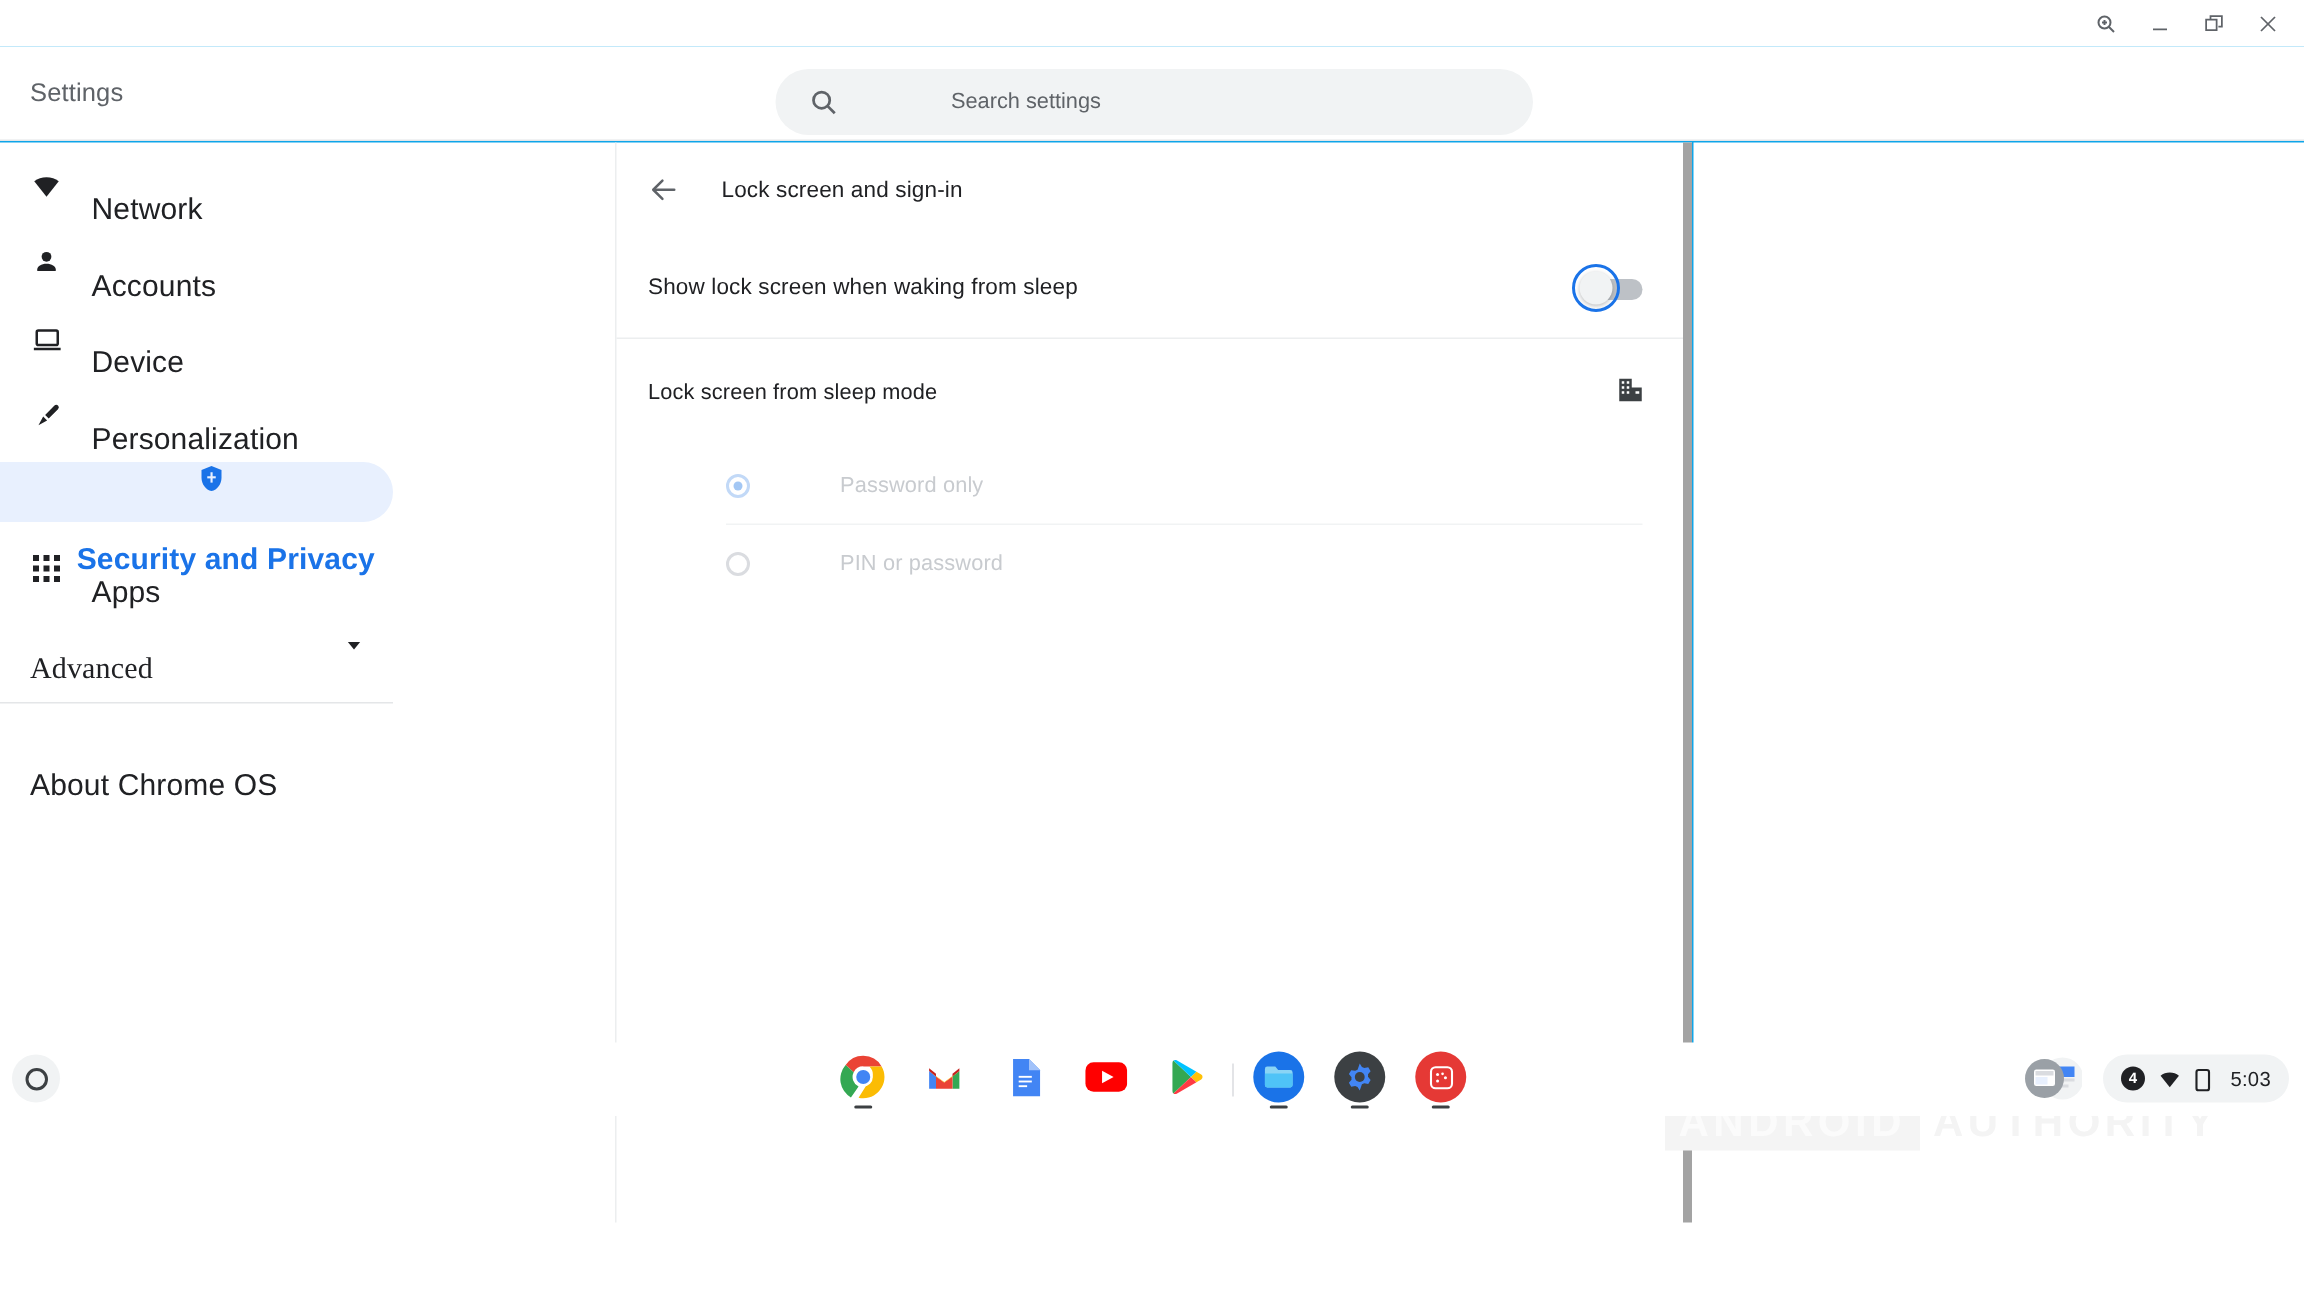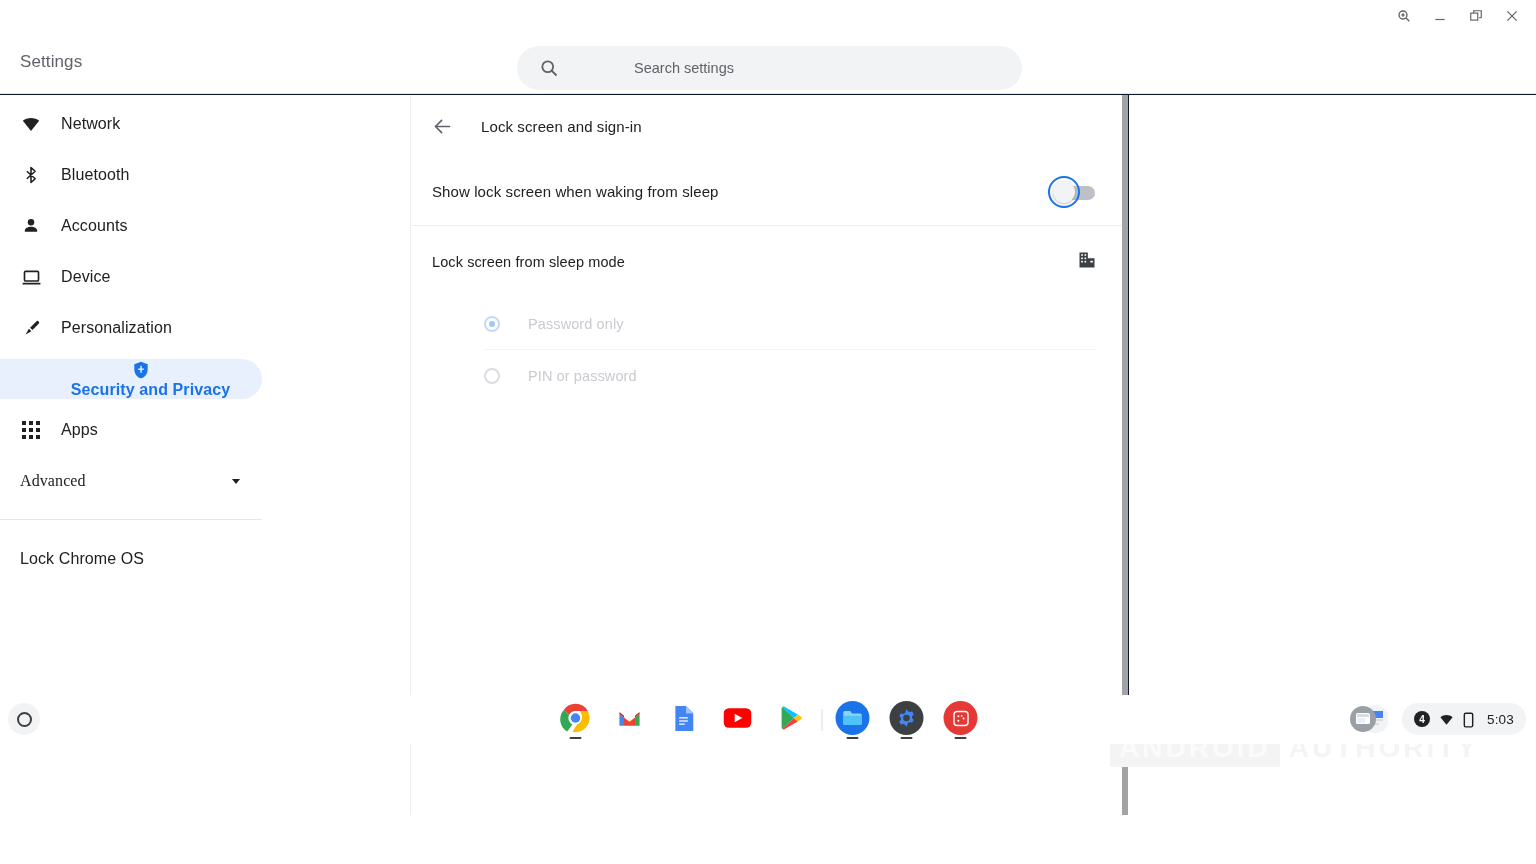--- a/index.html
+++ b/index.html
@@ -9,21 +9,21 @@
     height: 864px;
     overflow: hidden;
     font-family: "Liberation Sans", sans-serif;
     background: #ffffff;
   }
 
   #root {
     position: relative;
     width: 1536px;
     height: 744px;
-    background: #0f172a;
+    background: #0ea5e9;
   }
 
   
   .titlebar {
     position: absolute;
     top: 0; left: 0;
     width: 1536px;
     height: 31px;
     background: #ffffff;
     display: flex;
@@ -106,23 +106,24 @@
   .nav-item.selected { background: #e8f0fe; flex-direction: column; }
   .nav-icon {
     width: 22px; height: 22px;
     flex: 0 0 22px;
     color: #202124;
     display: flex; align-items: center; justify-content: center;
   }
   .nav-item.selected .nav-icon { color: #1a73e8; }
   .nav-label {
     margin-left: 19px;
-    font-size: 16px;
+    font-size: 20px;
     color: #202124;
     letter-spacing: .1px;
+    margin-top: 32px;
   }
   .nav-item.selected .nav-label { color: #1a73e8; font-weight: bold; }
 
   .nav-advanced {
     display: flex;
     align-items: center;
     height: 40px;
     width: 262px;
     padding-left: 20px;
     margin-top: 11px;
@@ -232,20 +233,21 @@
     color: #3c4043;
   }
 
   .radio-row {
     position: relative;
     display: flex;
     align-items: center;
     height: 52px;
     margin-left: 52px;
     padding-right: 25px;
+    gap: 32px;
   }
   .radio-row.bordered { border-bottom: 1px solid #f1f3f4; }
   .radio {
     width: 16px; height: 16px;
     border-radius: 50%;
     border: 2px solid #dadce0;
     flex: 0 0 16px;
     position: relative;
   }
   .radio.checked { border-color: #c2d9f7; }
@@ -443,28 +445,20 @@
 
     <div class="nav-item">
       <span class="nav-icon">
         <svg width="20" height="20" viewBox="0 0 24 24" fill="currentColor">
           <path d="M12 20.5 2.2 8.2C4.9 6.1 8.3 4.9 12 4.9s7.1 1.2 9.8 3.3L12 20.5z"></path>
         </svg>
       </span>
       <span class="nav-label">Network</span>
     </div>
 
-    <div class="nav-item">
-      <span class="nav-icon">
-        <svg width="20" height="20" viewBox="0 0 24 24" fill="none" stroke="currentColor" stroke-width="1.9" stroke-linejoin="round">
-          <path d="M7 7.5 17 16.5 12 21V3l5 4.5L7 16.5"></path>
-        </svg>
-      </span>
-      <span class="nav-label">Bluetooth</span>
-    </div>
 
 
     <div class="nav-item">
       <span class="nav-icon">
         <svg width="20" height="20" viewBox="0 0 24 24" fill="currentColor">
           <circle cx="12" cy="7.4" r="3.9"></circle>
           <path d="M12 13c-4.1 0-7.4 2.1-7.4 4.4v1.4h14.8v-1.4C19.4 15.1 16.1 13 12 13z"></path>
         </svg>
       </span>
       <span class="nav-label">Accounts</span>
@@ -524,21 +518,21 @@
       <span class="chev">
         <svg width="14" height="14" viewBox="0 0 24 24" fill="currentColor">
           <path d="M5 8.5h14L12 17 5 8.5z"></path>
         </svg>
       </span>
     </div>
 
     <div class="nav-divider"></div>
 
     <div class="nav-about">
-      <span class="nav-label">Lock Chrome OS</span>
+      <span class="nav-label">About Chrome OS</span>
     </div>
   </div>
 
   <div class="content">
 
     <div class="content-header">
       <span class="back-arrow">
         <svg width="21" height="21" viewBox="0 0 24 24" fill="none" stroke="currentColor" stroke-width="1.9" stroke-linecap="round" stroke-linejoin="round">
           <line x1="20" y1="12" x2="4.5" y2="12"></line>
             <polyline points="11,5 4,12 11,19"></polyline>

